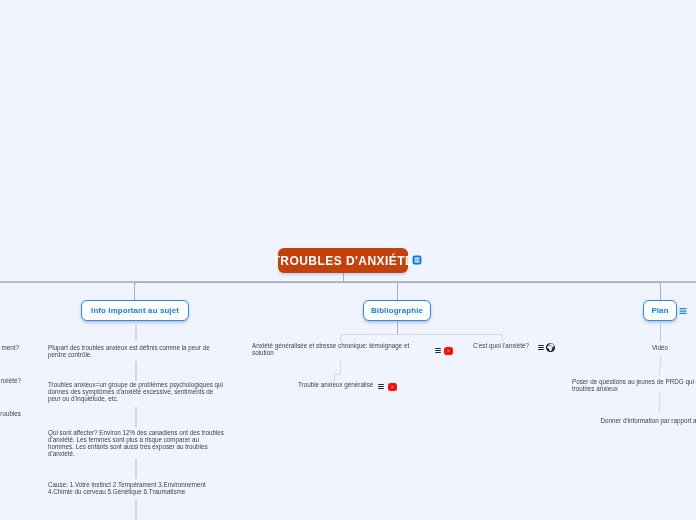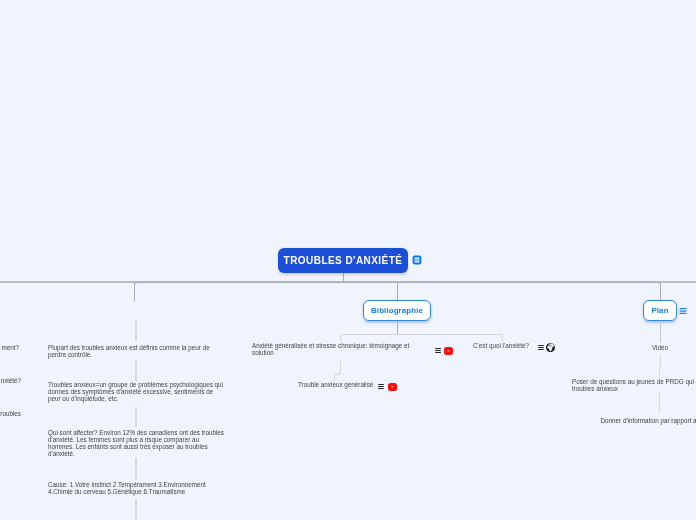--- a/index.html
+++ b/index.html
@@ -17,21 +17,21 @@
   .elbow.tr{border-top:1.5px solid #a9acb4;border-right:1.5px solid #a9acb4;
             border-top-right-radius:3px;}
   .elbow.br{border-bottom:1.5px solid #a9acb4;border-right:1.5px solid #a9acb4;
             border-bottom-right-radius:3px;}
   .elbow.faint{border-color:#d5d8e0;}
   .vline.faint,.hline.faint{background:#d5d8e0;}
   .vline.faint2,.hline.faint2{background:#c4c7cf;}
 
   .node{position:absolute;box-sizing:border-box;display:flex;align-items:center;
         justify-content:center;border-radius:6px;white-space:nowrap;}
-  .node.root{background:#1d4ed8;color:#fff;font-weight:bold;font-size:10px;
+  .node.root{background:#c2410c;color:#fff;font-weight:bold;font-size:12px;
              letter-spacing:.45px;box-shadow:0 1.2px 2.6px rgba(30,70,130,.20);}
   .node.lvl1{background:#fff;border:1.6px solid #2b8ae8;color:#167fe0;
              font-weight:bold;font-size:7.9px;letter-spacing:.12px;
              box-shadow:0 1.2px 2.6px rgba(30,70,130,.26);}
 
   .leaf{position:absolute;font-size:6.3px;line-height:7.05px;color:#3f4350;}
   .leaf.ctr{text-align:center;}
   .leaf.rgt{text-align:right;}
 
   .icn{position:absolute;line-height:0;}
@@ -53,20 +53,23 @@
   </div>
   <div class="icn" style="left:412px;top:255px;width:10px;height:10px;">
     <svg width="10" height="10" viewBox="0 0 10 10">
       <rect x="0.6" y="0.6" width="8.8" height="8.8" rx="2" fill="#0b7ae8"></rect>
       <rect x="2.4" y="2.6" width="5.2" height="1.1" rx="0.55" fill="#ffffff"></rect>
       <rect x="2.4" y="4.45" width="5.2" height="1.1" rx="0.55" fill="#ffffff"></rect>
       <rect x="2.4" y="6.3" width="5.2" height="1.1" rx="0.55" fill="#ffffff"></rect>
     </svg>
   </div>
 
+  <div class="node lvl1" style="left:81px;top:300px;width:108px;height:21px;">
+    <span>Info Important au sujet</span>
+  </div>
 
   <div class="node lvl1" style="left:363px;top:300px;width:68px;height:21px;">
     <span>Bibliographie</span>
   </div>
 
   <div class="node lvl1" style="left:643px;top:300px;width:34px;height:21px;justify-content:center;">
     <span>Plan</span>
   </div>
   <div class="icn" style="left:679px;top:307px;width:7px;height:6px;">
     <svg width="8" height="8" viewBox="0 0 8 8">

